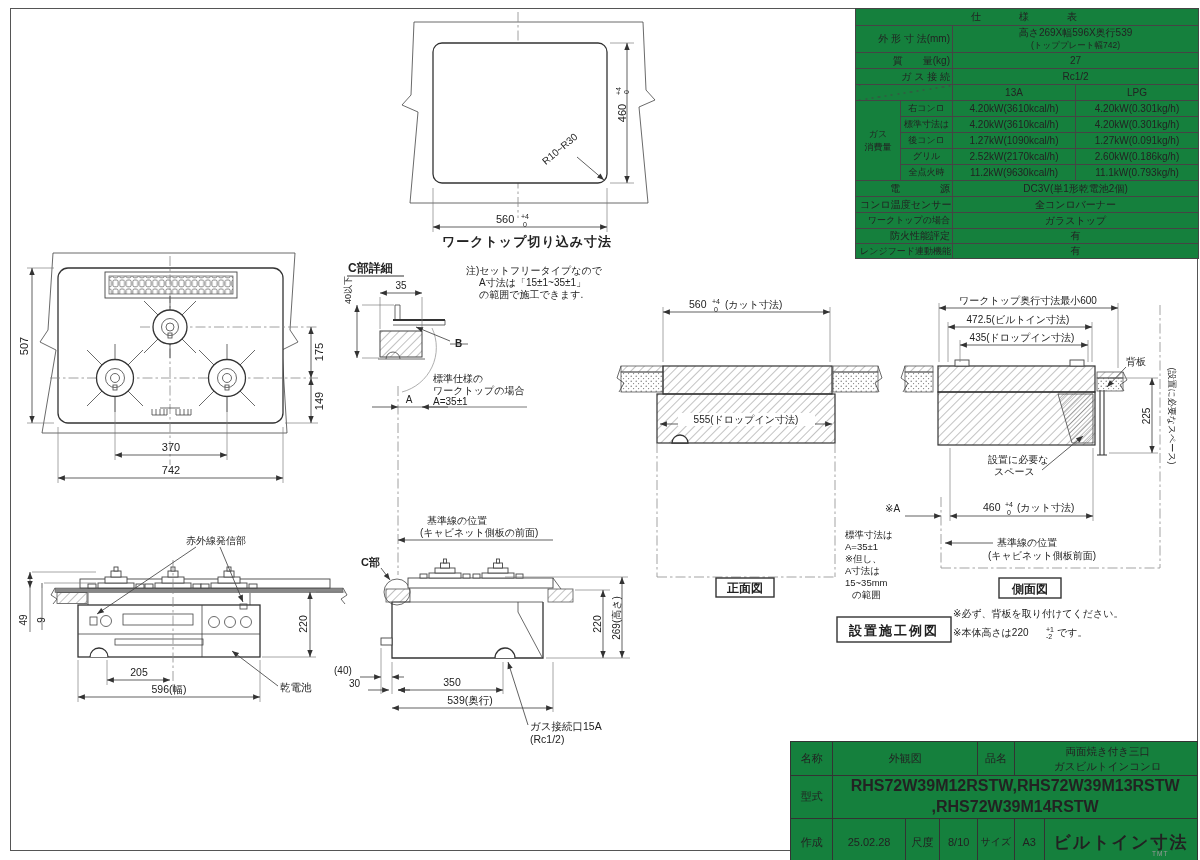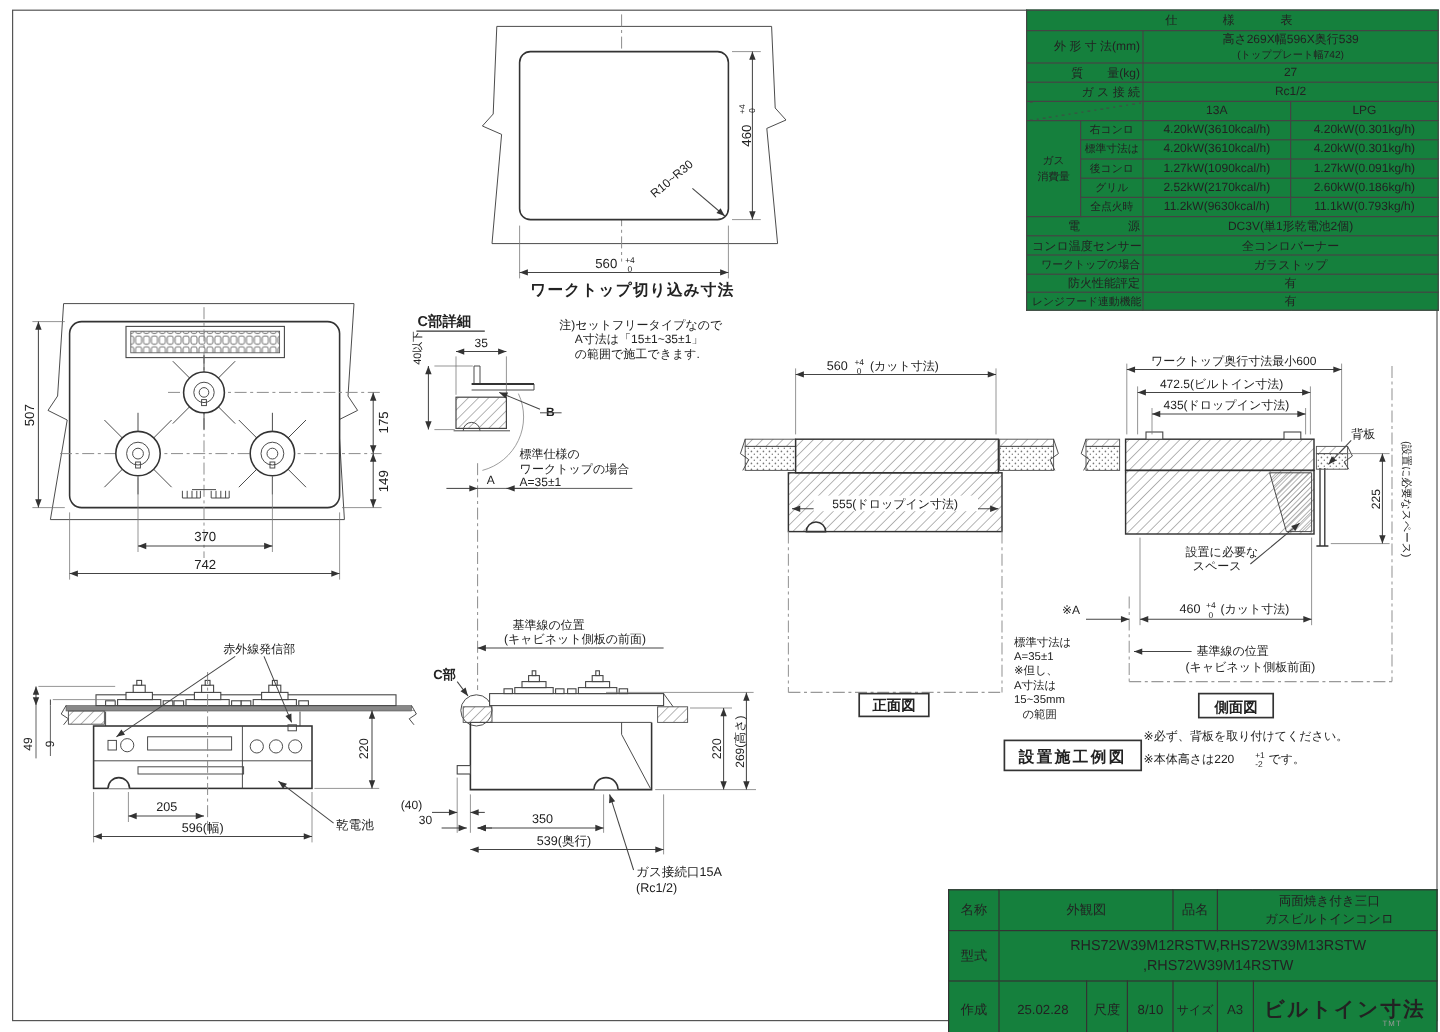--- a/index.html
+++ b/index.html
@@ -30,21 +30,21 @@
   .spec .fs9{font-size:9px;}
   .diag{background:linear-gradient(to bottom right,transparent 49.5%,#444 49.5%,#444 50.6%,transparent 50.6%);}
   
   .abt{position:absolute;left:487px;top:305px;width:101px;font-size:10px;}
   .abt td{height:15px;}
   
   .tb{position:absolute;left:790px;top:741px;width:408px;border:1px solid #3b82f6;font-size:11px;}
   .tb td{border:1px solid #333;}
   .tb .r1{height:34px;}.tb .r2{height:42px;}.tb .r3{height:48px;}
   .tb .prod{font-size:10.5px;text-align:center;padding-left:6px;line-height:1.35;}
-  .tb .model{font-size:12px;line-height:1.3;}
+  .tb .model{font-size:16px;line-height:1.3;font-weight:bold;}
   .tb .co{font-size:17px;font-weight:bold;letter-spacing:2px;}
   .corner-mark{position:absolute;left:1152px;top:850px;font-size:6.5px;color:#999;letter-spacing:1px;}
 </style>
 </head>
 <body>
 
 <div class="page">
   <div class="frame"></div>
 
   <svg width="1200" height="860" viewBox="0 0 1200 860">

